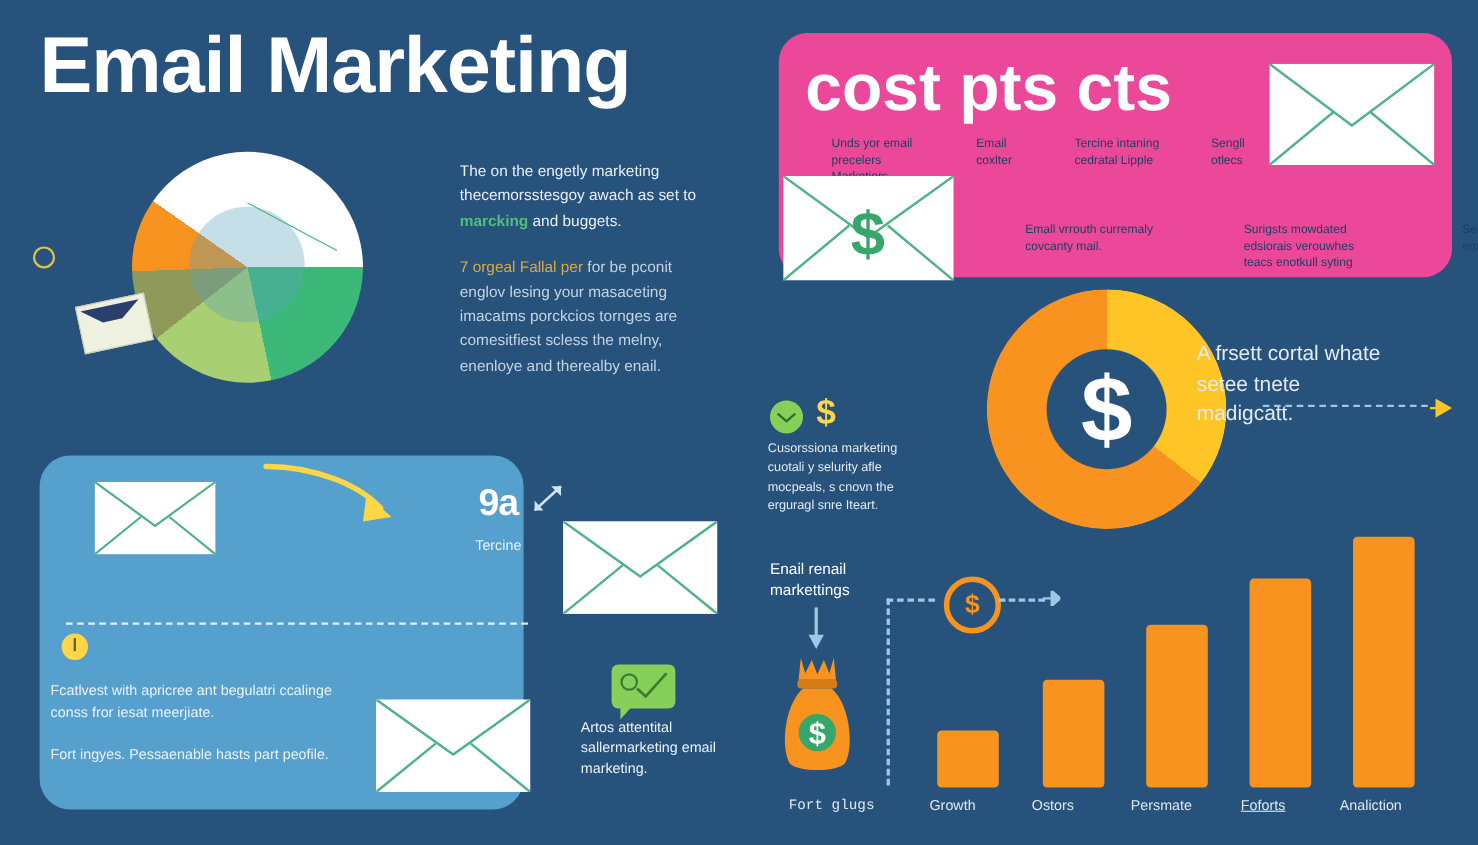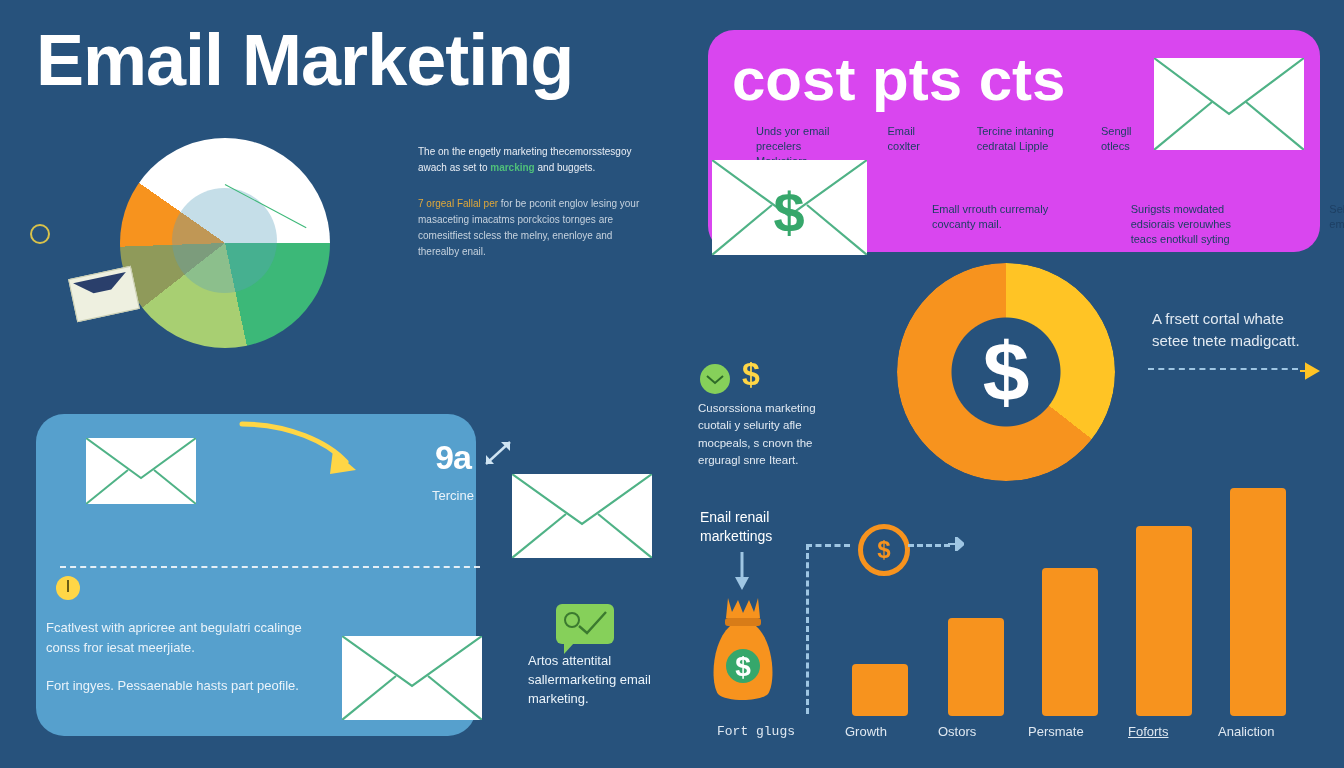--- a/index.html
+++ b/index.html
@@ -15,21 +15,21 @@
   .title{
     position:absolute;left:36px;top:24px;
     font-size:72px;font-weight:bold;color:#ffffff;
     letter-spacing:-1px;line-height:1;
     white-space:nowrap;
   }
 
   
   .tr-panel{
     position:absolute;left:708px;top:30px;width:612px;height:222px;
-    background:#d946ef;border-radius:26px;
+    background:#ec4899;border-radius:26px;
   }
   .tr-title{
     position:absolute;left:24px;top:20px;
     font-size:60px;font-weight:bold;color:#ffffff;line-height:1;
     white-space:nowrap;
   }
   .tr-cols{
     position:absolute;left:14px;top:94px;width:430px;
     display:flex;gap:10px;
   }
@@ -68,21 +68,21 @@
   }
   .pie-env:after{
     content:"";position:absolute;left:3px;top:4px;width:54px;height:16px;
     border-left:18px solid transparent;border-right:18px solid transparent;
     border-top:14px solid #2a3f6b;box-sizing:border-box;
   }
 
   
   .lead{
     position:absolute;left:418px;top:144px;width:225px;
-    color:#e9eef5;font-size:10px;line-height:1.6;
+    color:#e9eef5;font-size:14px;line-height:1.6;
   }
   .lead .hl-green{color:#4fbf7a;font-weight:bold;}
   .lead p{margin:0 0 20px 0;}
   .lead .p2{color:#c6d2de;}
   .lead .hl-gold{color:#e0a83a;margin-top:27px;}
 
   
   .bl-panel{
     position:absolute;left:36px;top:414px;width:440px;height:322px;
     background:#56a0cd;border-radius:28px;
@@ -147,22 +147,22 @@
   .yellow-dollar{
     position:absolute;left:742px;top:358px;color:#ffd646;font-size:32px;
     font-weight:bold;line-height:1;
   }
   .mid-txt{
     position:absolute;left:698px;top:400px;width:150px;
     color:#e2eaf2;font-size:11.5px;line-height:1.5;
   }
 
   .right-note{
-    position:absolute;left:1152px;top:308px;width:170px;
-    color:#e2eaf2;font-size:15px;line-height:1.45;
+    position:absolute;left:1088px;top:308px;width:170px;
+    color:#e2eaf2;font-size:19px;line-height:1.45;
   }
   .right-dash{
     position:absolute;left:1148px;top:368px;width:150px;height:0;
     border-top:2px dashed #9fc6e3;
   }
   .right-arrow{position:absolute;left:1300px;top:362px;width:20px;height:18px;}
 
   .flow-label{
     position:absolute;left:700px;top:508px;width:120px;
     color:#ffffff;font-size:14px;line-height:1.35;

